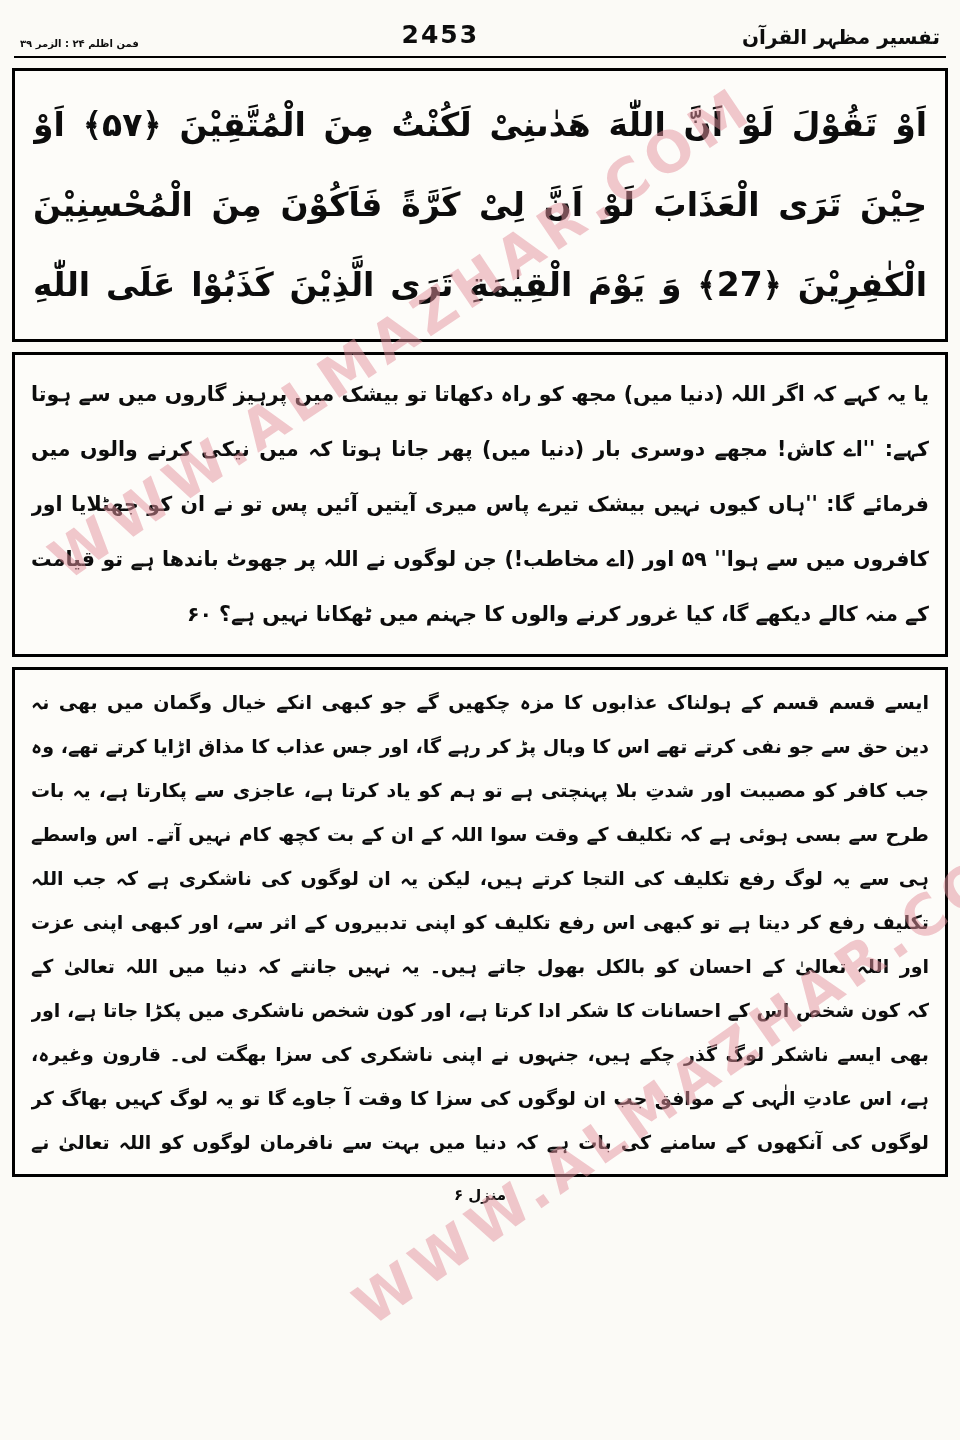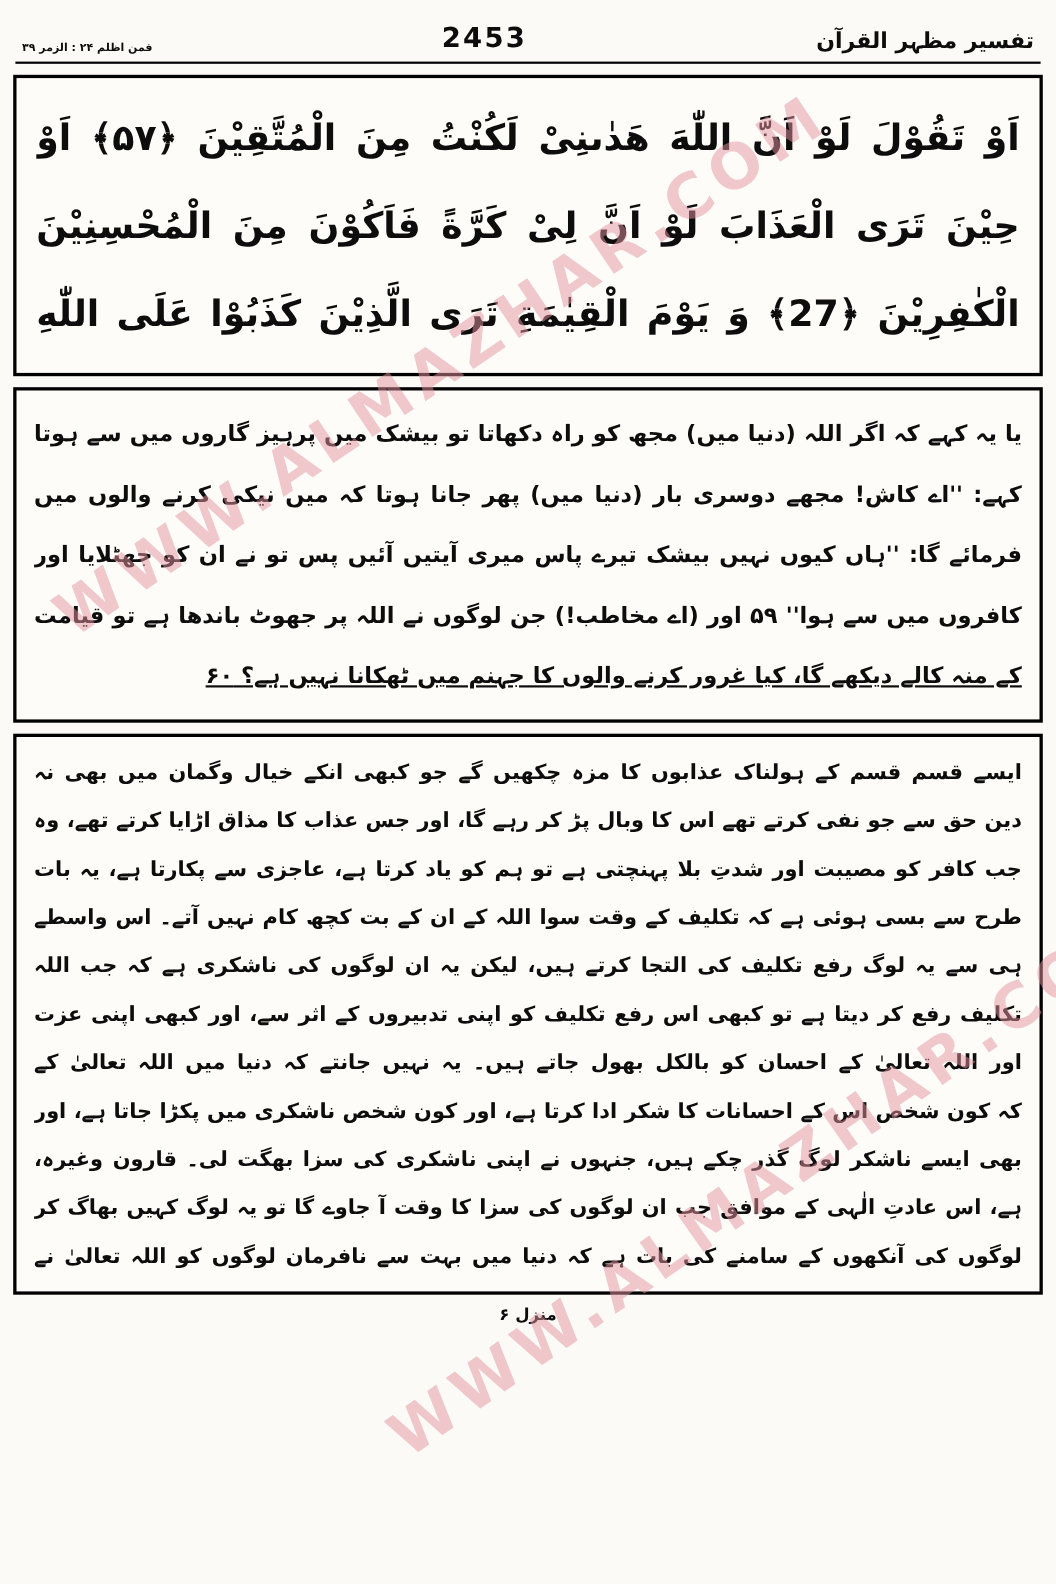--- a/index.html
+++ b/index.html
@@ -45,21 +45,21 @@
   .trans-line {
     font-size:20.5px; font-weight:bold; line-height:55px; height:55px;
     text-align:justify; text-align-last:justify; overflow:hidden;
     direction:rtl;
   }
   .comm-line {
     font-size:19px; font-weight:bold; line-height:44px; height:44px;
     text-align:justify; text-align-last:justify; overflow:hidden;
     direction:rtl;
   }
-  .end-short { text-align-last:right;text-decoration:underline; }
+  .end-short { text-align-last:right; }
 
   
   .footer {
     text-align:center; direction:rtl;
     margin-top:9px; font-size:15px; font-weight:bold;
   }
 
   
   .wm {
     position:absolute; z-index:6;

